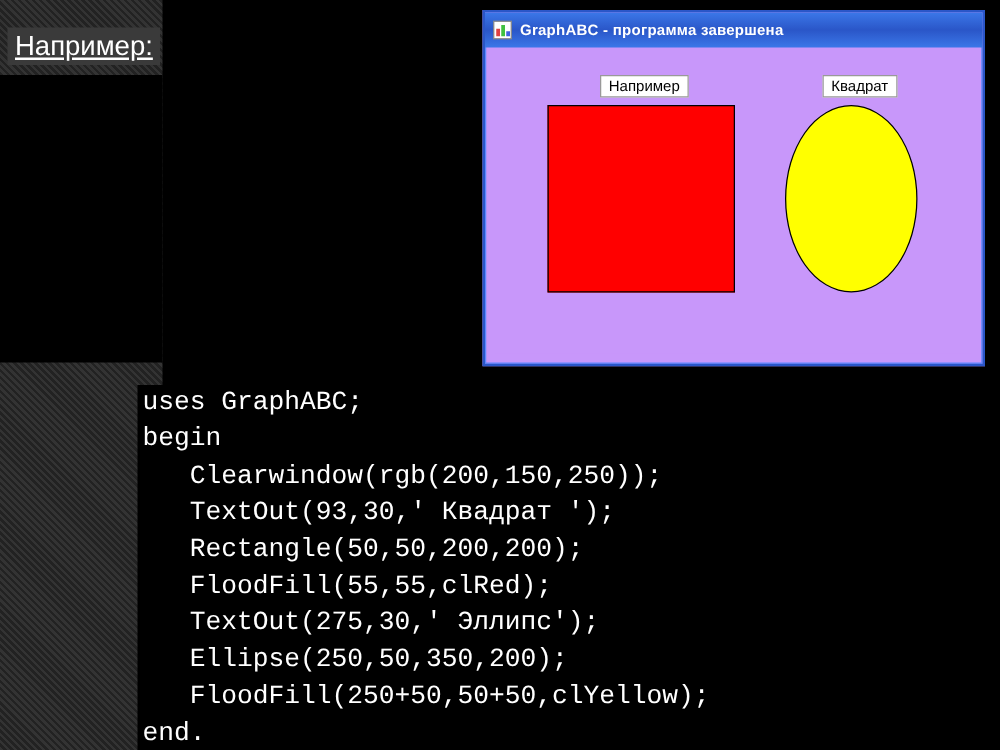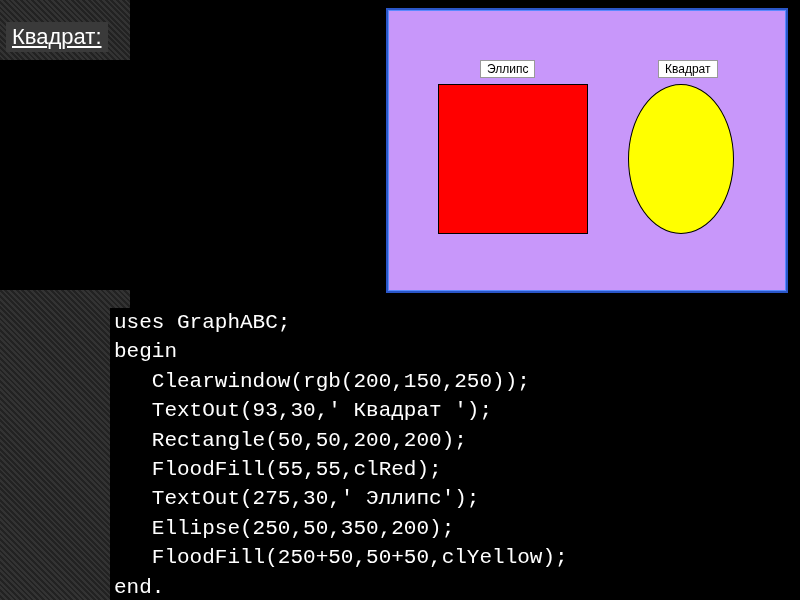--- a/index.html
+++ b/index.html
@@ -112,25 +112,36 @@
       background: #ffff00;
       border: 1px solid #000;
       border-radius: 50%;
     }
   </style>
 </head>
 <body>
 
 <div class="left-pattern"></div>
 
-<div class="example-label">Квадрат:</div>
+<div class="example-label">Например:</div>
 
 <div class="win-window">
+  <div class="titlebar">
+    <span class="titlebar-icon">
+      <svg viewBox="0 0 16 16">
+        <rect x="1" y="1" width="14" height="14" fill="#fff" stroke="#888"></rect>
+        <rect x="3" y="7" width="3" height="6" fill="#e04040"></rect>
+        <rect x="7" y="4" width="3" height="9" fill="#40c040"></rect>
+        <rect x="11" y="9" width="3" height="4" fill="#4060e0"></rect>
+      </svg>
+    </span>
+    <span class="title-text">GraphABC - программа завершена</span>
+  </div>
   <div class="canvas">
-    <div class="shape-label lbl-square">Эллипс</div>
+    <div class="shape-label lbl-square">Например</div>
     <div class="shape-label lbl-ellipse">Квадрат</div>
     <div class="square"></div>
     <div class="ellipse"></div>
   </div>
 </div>
 
 <pre class="code-block" id="code-pre">uses GraphABC;
 begin
    Clearwindow(rgb(200,150,250));
    TextOut(93,30,' Квадрат ');

